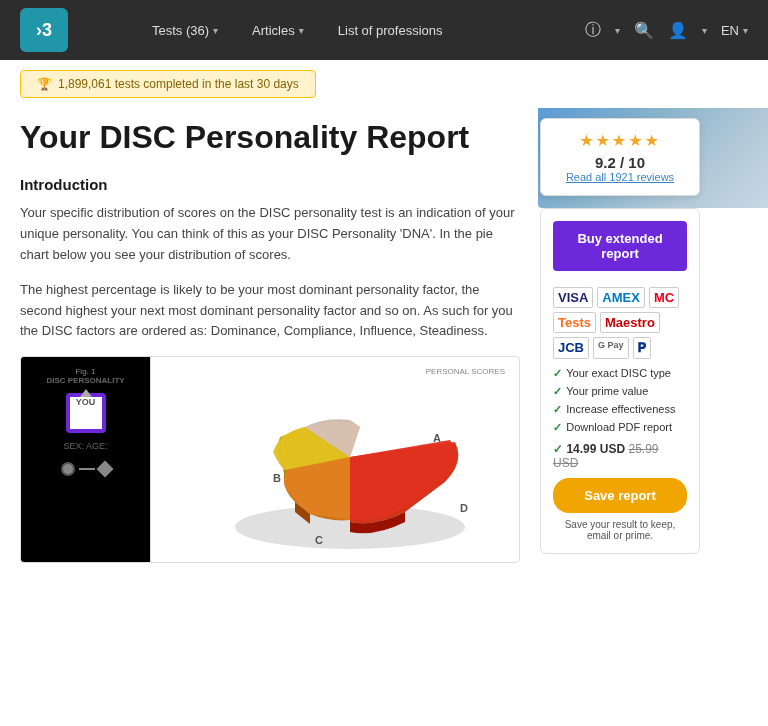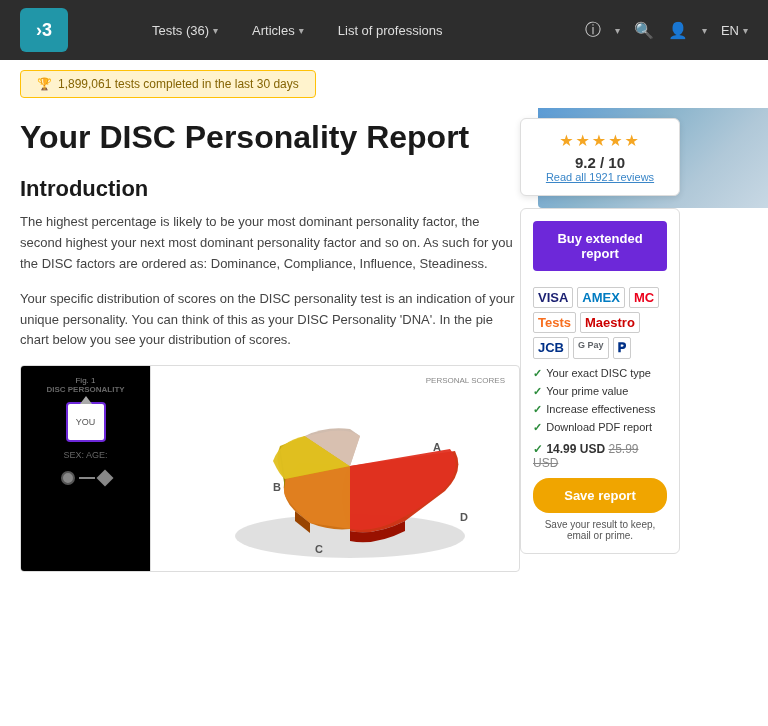--- a/index.html
+++ b/index.html
@@ -66,38 +66,39 @@
       align-items: center;
       gap: 6px;
       margin: 10px 20px;
       border-radius: 4px;
     }
 
     
     .main-container {
       display: flex;
       padding: 0 20px;
+      gap: 20px;
       position: relative;
     }
 
     
     .content {
       flex: 1;
       max-width: 500px;
       padding-top: 10px;
     }
     .page-title {
       font-size: 32px;
       font-weight: bold;
       color: #1a1a1a;
       line-height: 1.2;
       margin-bottom: 20px;
     }
     .intro-heading {
-      font-size: 22px;
+      font-size: 15px;
       font-weight: bold;
       color: #1a1a1a;
       margin-bottom: 10px;
     }
     .intro-text {
       font-size: 13px;
       line-height: 1.6;
       color: #444;
       margin-bottom: 14px;
     }
@@ -124,27 +125,26 @@
       font-size: 8px;
       font-weight: bold;
       color: #666;
       text-align: center;
       margin-bottom: 8px;
     }
     .you-badge {
       width: 40px;
       height: 40px;
       background: #fff;
-      border: 2px solid #6d28d9;
+      border: 4px solid #6d28d9;
       border-radius: 4px;
       display: flex;
-      align-items: center;
       justify-content: center;
       font-size: 9px;
-      font-weight: normal;
+      font-weight: bold;
       color: #555;
       margin-bottom: 8px;
       position: relative;
     }
     .you-badge::before {
       content: '';
       position: absolute;
       top: -8px;
       left: 50%;
       transform: translateX(-50%);
@@ -393,22 +393,22 @@
 
 
 <div class="main-container">
 
   <div class="hero-img"></div>
 
   <div class="content">
     <h1 class="page-title">Your DISC Personality Report</h1>
 
     <h2 class="intro-heading">Introduction</h2>
+    <p class="intro-text">Your specific distribution of scores on the DISC personality test is an indication of your unique personality. You can think of this as your DISC Personality 'DNA'. In the pie chart below you see your distribution of scores.</p>
     <p class="intro-text">The highest percentage is likely to be your most dominant personality factor, the second highest your next most dominant personality factor and so on. As such for you the DISC factors are ordered as: Dominance, Compliance, Influence, Steadiness.</p>
-    <p class="intro-text">Your specific distribution of scores on the DISC personality test is an indication of your unique personality. You can think of this as your DISC Personality 'DNA'. In the pie chart below you see your distribution of scores.</p>
 
     <div class="chart-container">
       <div class="chart-left">
         <div class="chart-fig-label">Fig. 1</div>
         <div class="chart-left-title">DISC PERSONALITY</div>
         <div class="you-badge">
           <span>YOU</span>
         </div>
         <div class="sex-age-label">SEX: AGE:</div>
         <div class="gender-icon">

